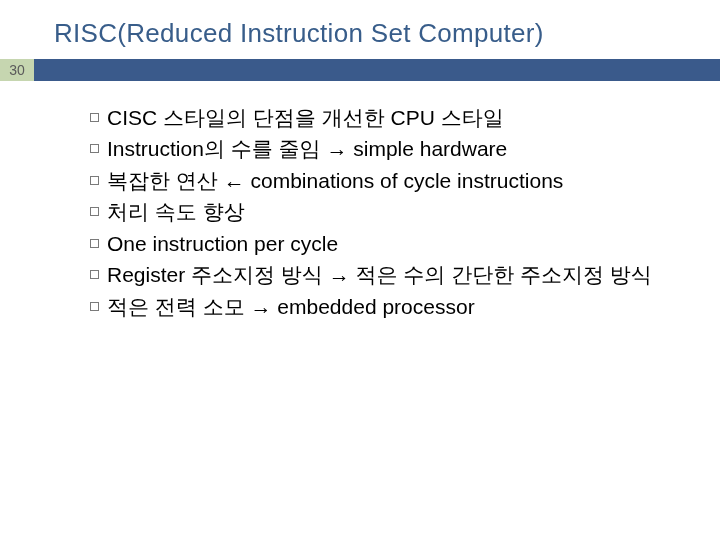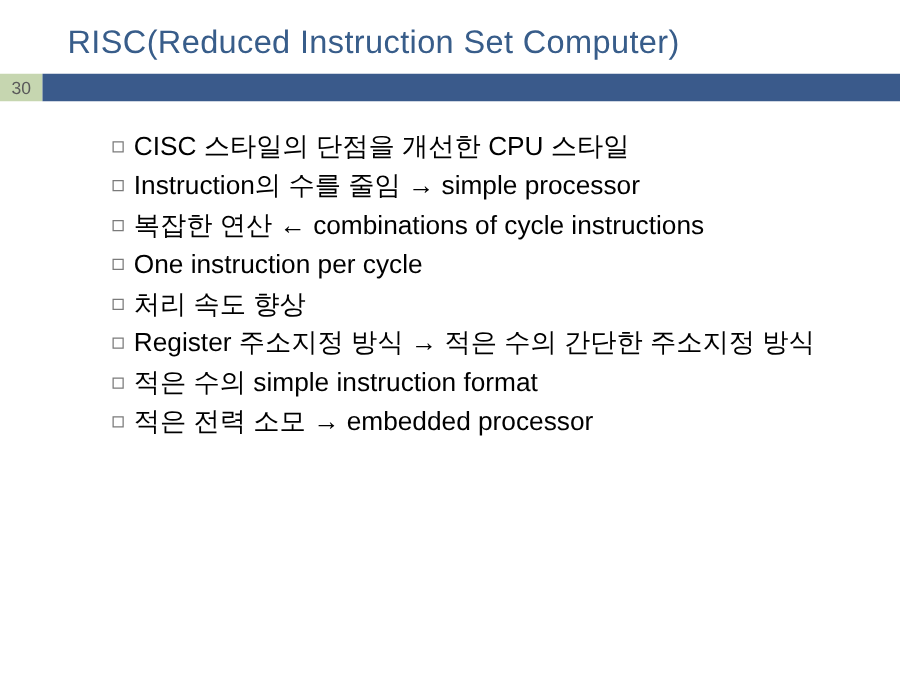--- a/index.html
+++ b/index.html
@@ -70,47 +70,43 @@
 
   <div class="content">
 
     <div class="item">
       <span class="bullet"></span>
       <span class="item-text">CISC 스타일의 단점을 개선한 CPU 스타일</span>
     </div>
 
     <div class="item">
       <span class="bullet"></span>
-      <span class="item-text">Instruction의 수를 줄임 → simple processor</span>
+      <span class="item-text">Instruction의 수를 줄임 → simple hardware</span>
     </div>
 
     <div class="item">
       <span class="bullet"></span>
       <span class="item-text">복잡한 연산 ← combinations of cycle instructions</span>
     </div>
 
     <div class="item">
       <span class="bullet"></span>
-      <span class="item-text">One instruction per cycle</span>
+      <span class="item-text">처리 속도 향상</span>
     </div>
 
     <div class="item">
       <span class="bullet"></span>
-      <span class="item-text">처리 속도 향상</span>
+      <span class="item-text">One instruction per cycle</span>
     </div>
 
     <div class="item wrap-indent">
       <span class="bullet"></span>
       <span class="item-text">Register 주소지정 방식 → 적은 수의 간단한 주소지정 방식</span>
     </div>
 
-    <div class="item">
-      <span class="bullet"></span>
-      <span class="item-text">적은 수의 simple instruction format</span>
-    </div>
 
     <div class="item">
       <span class="bullet"></span>
       <span class="item-text">적은 전력 소모 → embedded processor</span>
     </div>
 
   </div>
 
 </div>
 

